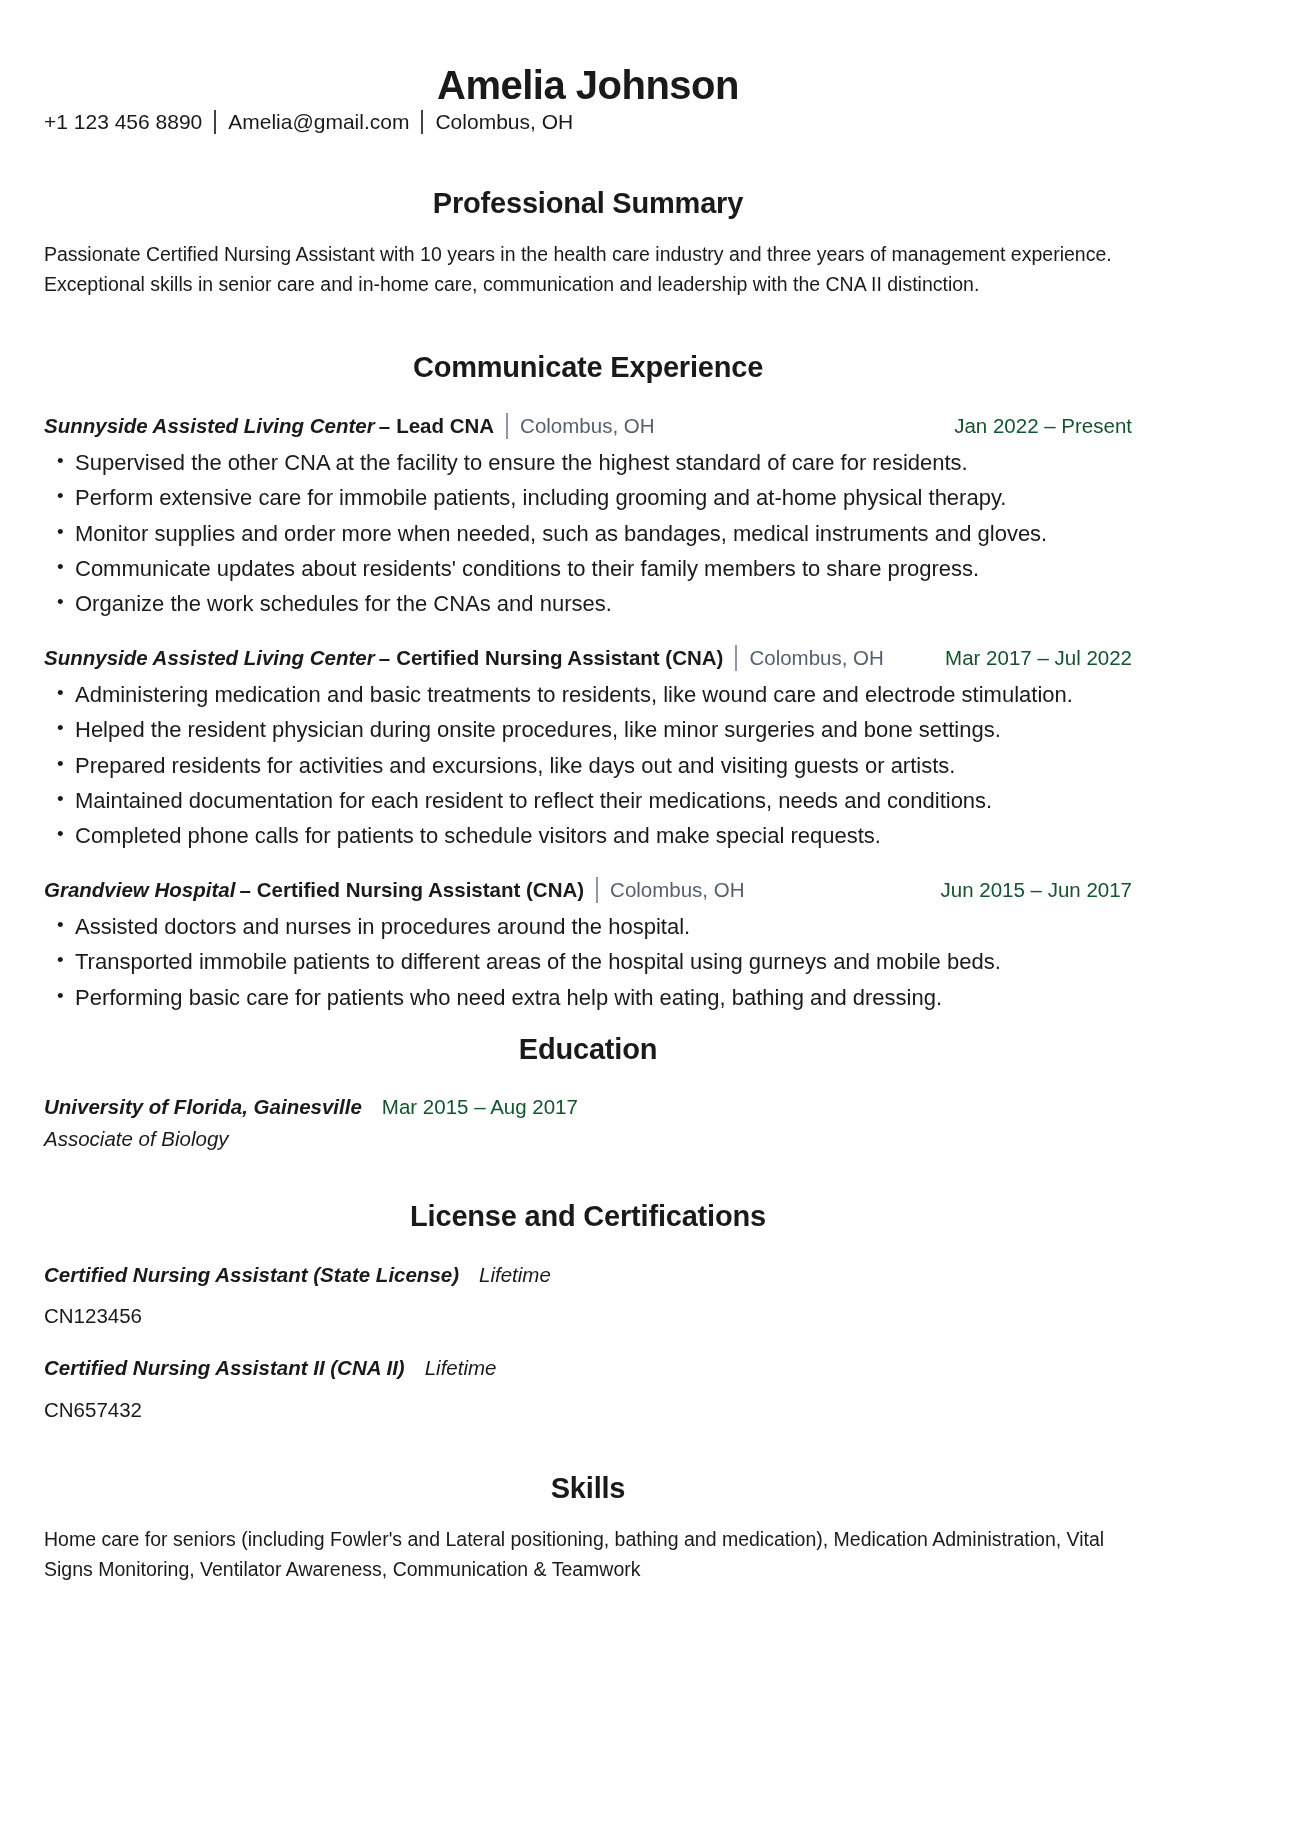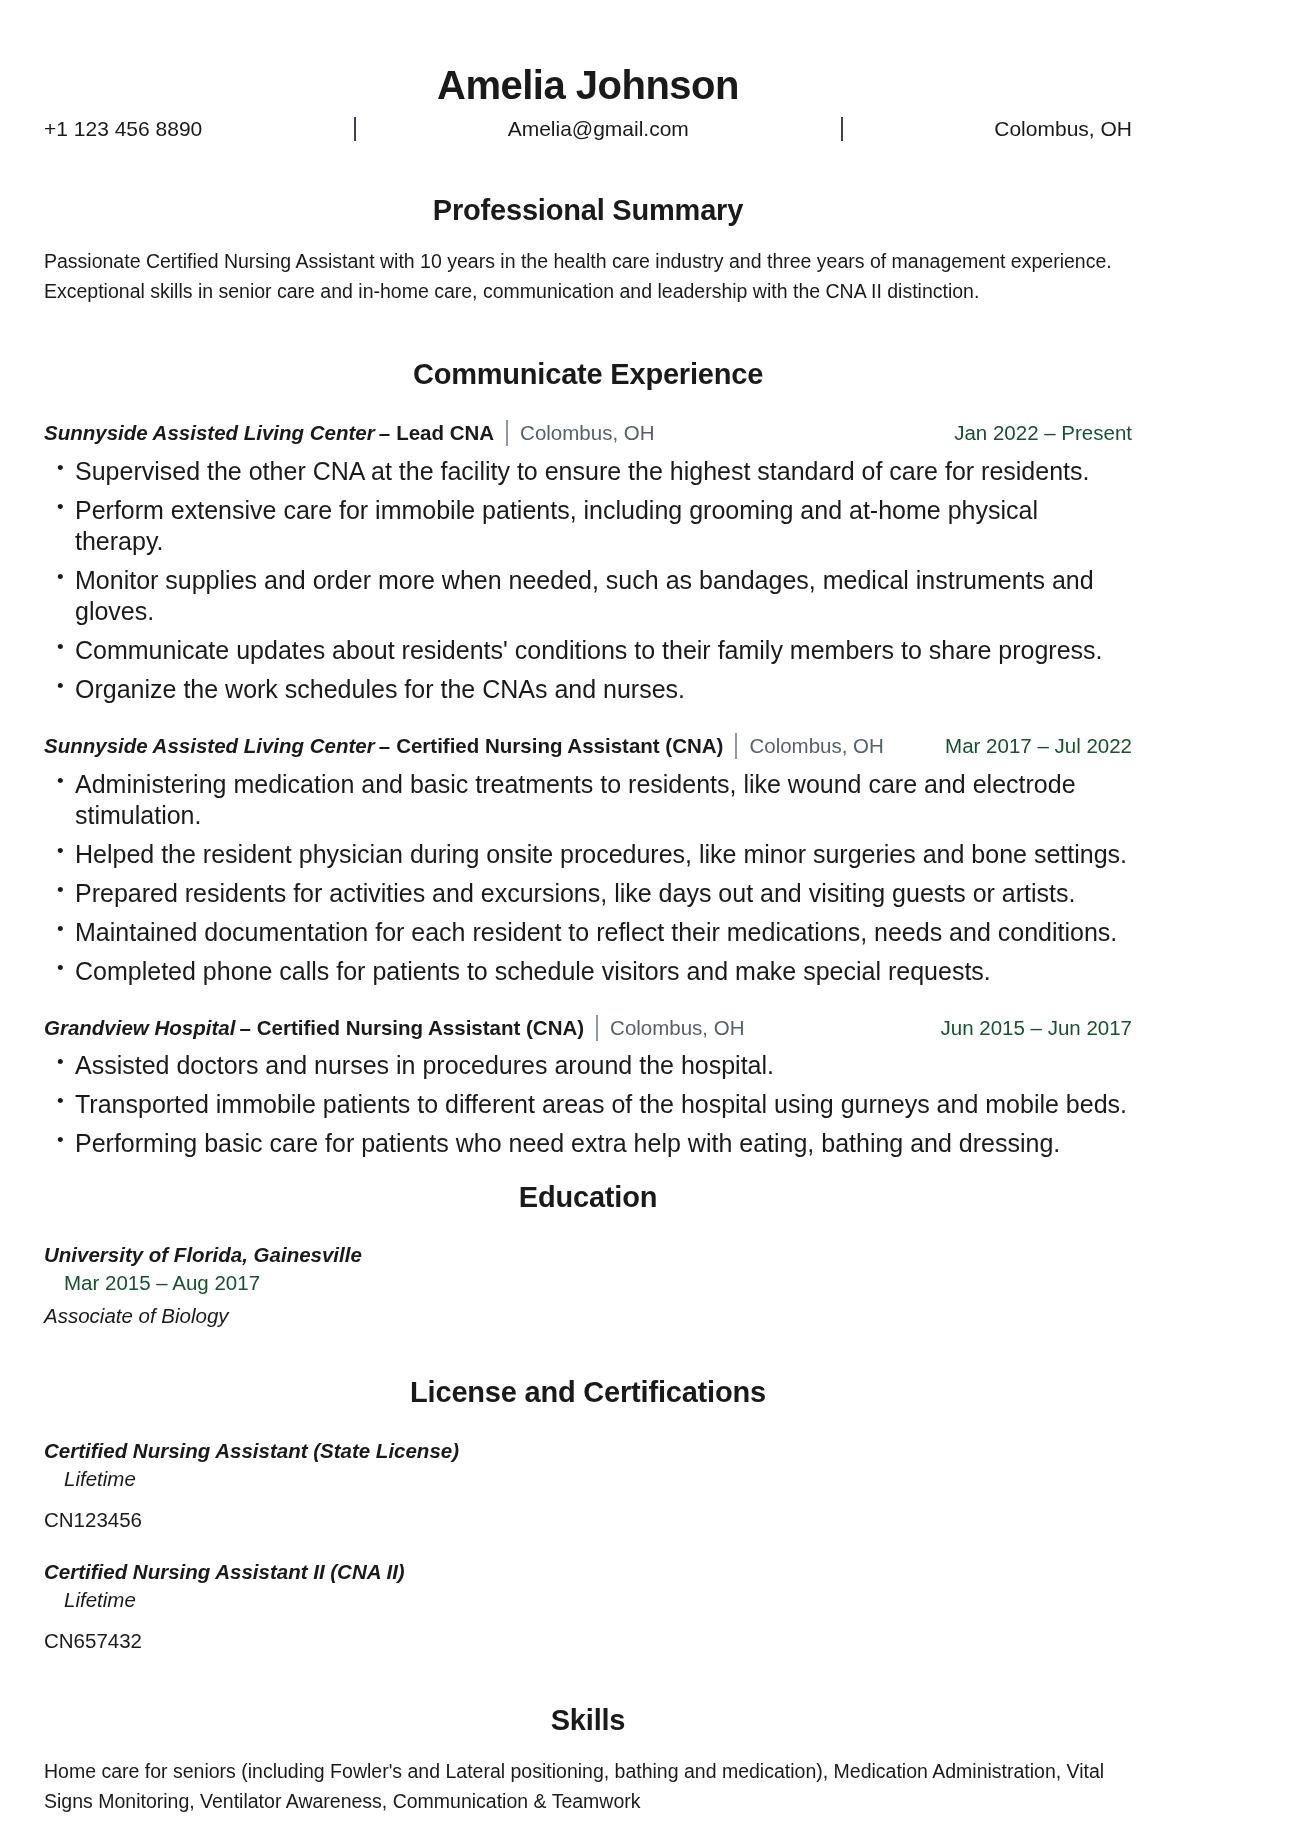--- a/index.html
+++ b/index.html
@@ -20,26 +20,25 @@
 
   
   .name {
     text-align: center;
     font-size: 40px;
     font-weight: 700;
     letter-spacing: -0.5px;
     line-height: 1.15;
   }
   .contact {
-    margin-top: 7px;
     text-align: center;
     font-size: 21px;
     line-height: 1.35;
     display: flex;
-    justify-content: space-between;
+    justify-content: flex-start;
     align-items: center;
     gap: 12px;
   }
   .contact .pipe {
     display: inline-block;
     width: 2px;
     height: 24px;
     background: #3d434b;
   }
 
@@ -94,41 +93,40 @@
     padding-left: 20px;
   }
 
   ul.bullets {
     list-style: none;
     margin-top: 9px;
   }
   ul.bullets li {
     position: relative;
     padding-left: 31px;
-    font-size: 25px;
+    font-size: 22px;
     line-height: 1.24;
     margin-bottom: 8px;
   }
   ul.bullets li::before {
     content: "\2022";
     position: absolute;
     left: 13px;
     top: 0;
     font-size: 19px;
     color: #1a1a1a;
   }
 
   
   .entry-row {
     display: flex;
-    justify-content: space-between;
+    justify-content: flex-start;
     align-items: baseline;
     font-size: 20.5px;
     line-height: 1.35;
-    flex-direction: column;
   }
   .education-entry { margin-top: 26px; }
   .school { font-weight: 700; font-style: italic; }
   .degree { font-style: italic; font-size: 20.5px; margin-top: 5px; line-height: 1.35; }
 
   .license-entry { margin-top: 24px; }
   .license-entry.first { margin-top: 27px; }
   .license-name { font-weight: 700; font-style: italic; }
   .license-validity { font-style: italic; white-space: nowrap; padding-left: 20px; }
   .license-id { font-size: 20.5px; margin-top: 14px; line-height: 1.35; }

